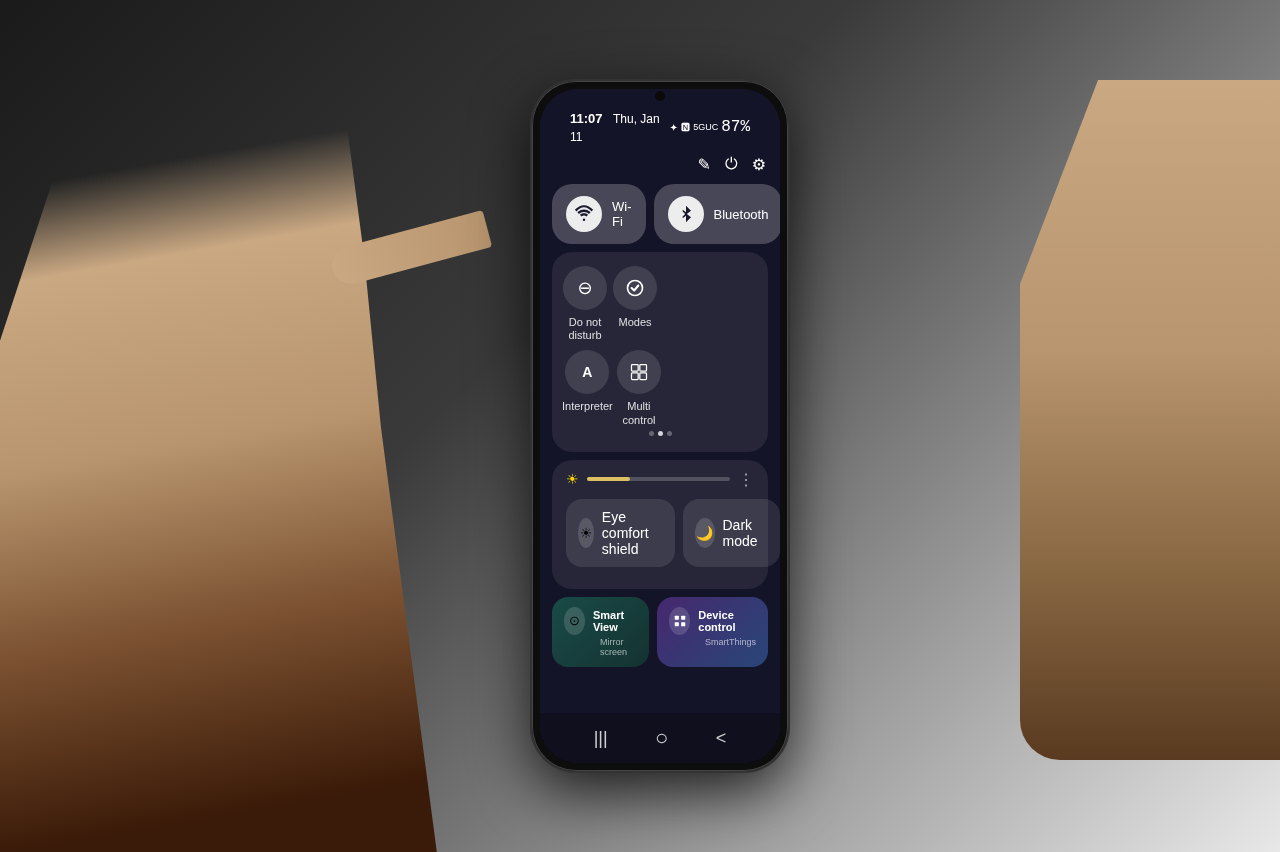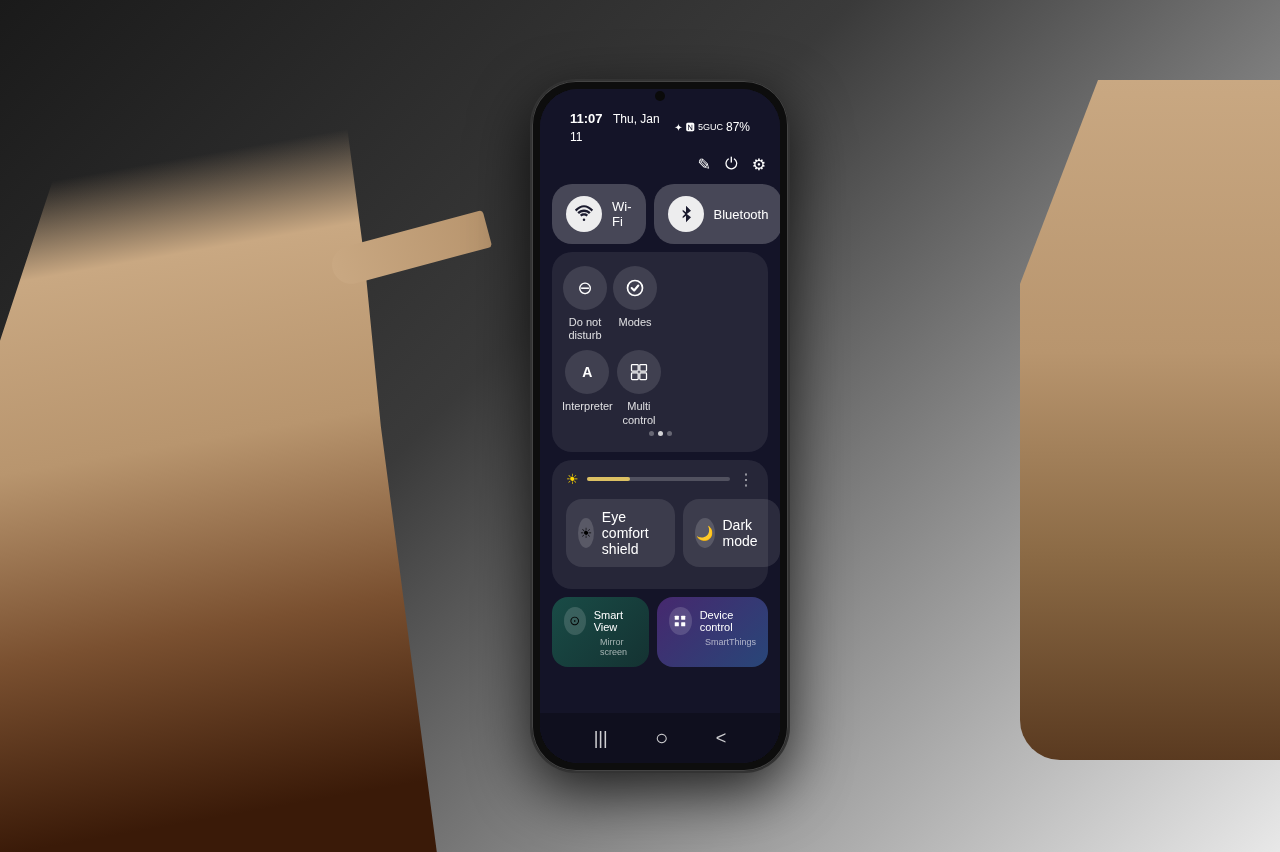--- a/index.html
+++ b/index.html
@@ -317,21 +317,21 @@
       border-radius: 50%;
       display: flex;
       align-items: center;
       justify-content: center;
       font-size: 13px;
     }
 
     .bottom-tile-title {
       color: white;
       font-size: 11px;
-      font-weight: 400;
+      font-weight: 700;
     }
 
     .bottom-tile-sub {
       color: rgba(255,255,255,0.6);
       font-size: 9px;
       padding-left: 36px;
     }
 
     
     .bottom-tile.device-control {
@@ -383,21 +383,21 @@
 
       <div class="status-bar">
         <div>
           <span class="status-time">11:07</span>
           <span class="status-time" style="margin-left: 6px; font-size: 12px; font-weight: 400;">Thu, Jan 11</span>
         </div>
         <div class="status-icons">
           <span>✦</span>
           <span>🅽</span>
           <span style="font-size:9px;text-align:right;">5GUC</span>
-          <span style="font-size:12px;">87%</span>
+          <span style="font-size:16px;font-family:Liberation Mono, monospace;">87%</span>
         </div>
       </div>
 
       <div class="qs-header">
         <div class="qs-date"></div>
         <div class="qs-header-icons">
           <span>✎</span>
           <span>⏻</span>
           <span>⚙</span>
         </div>

